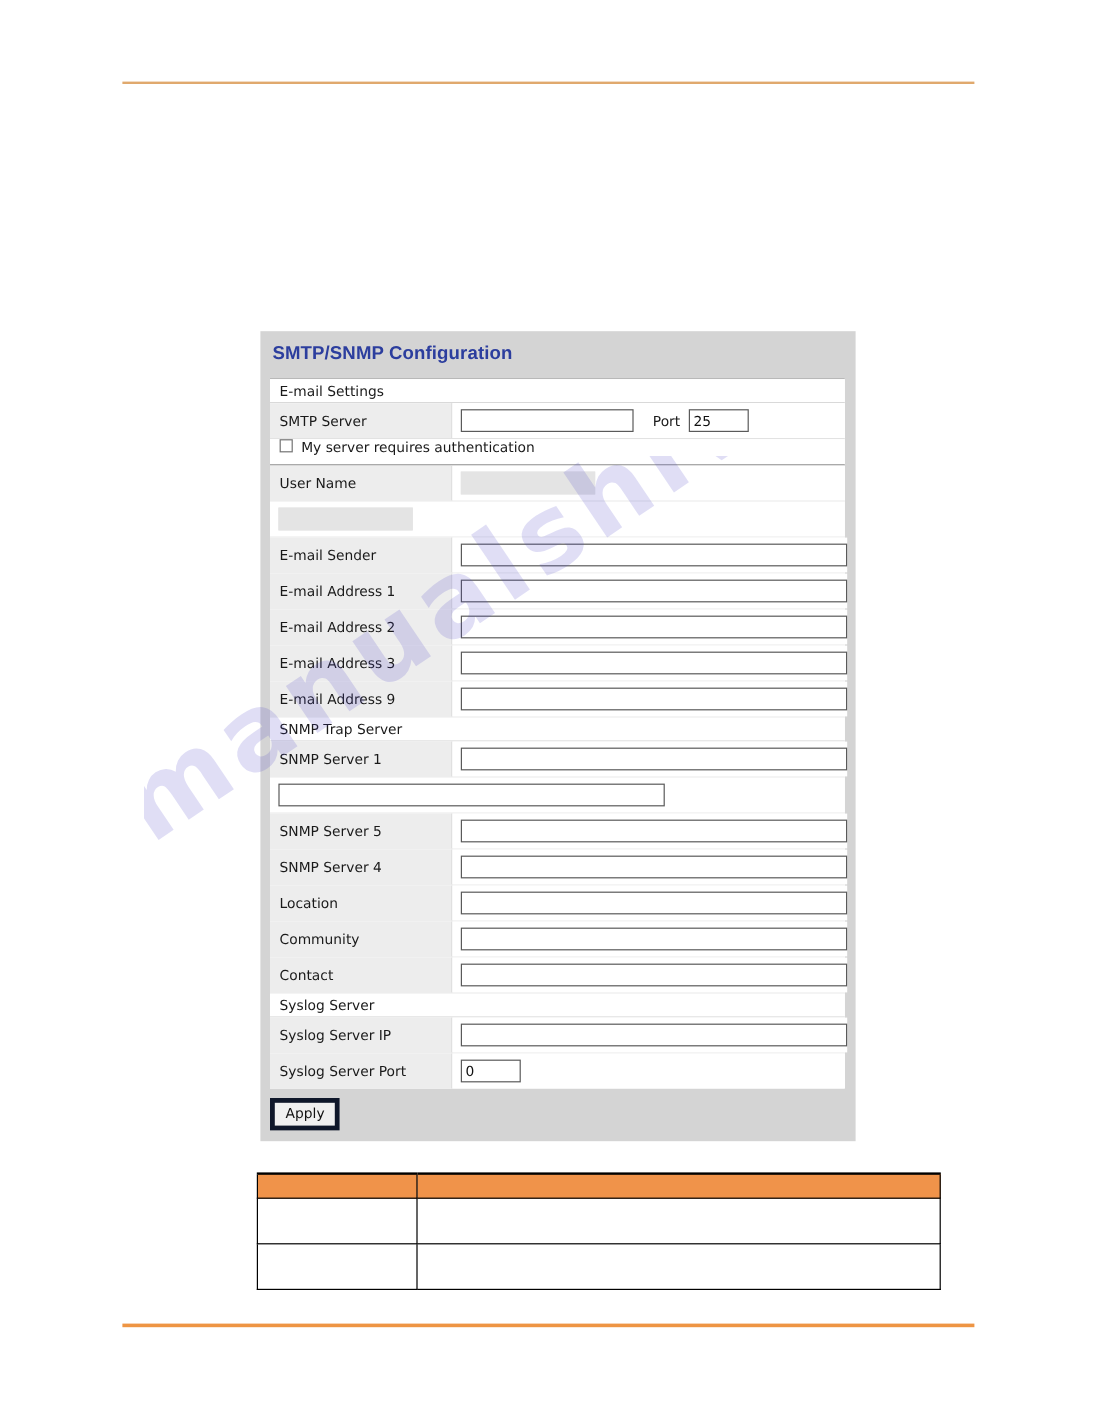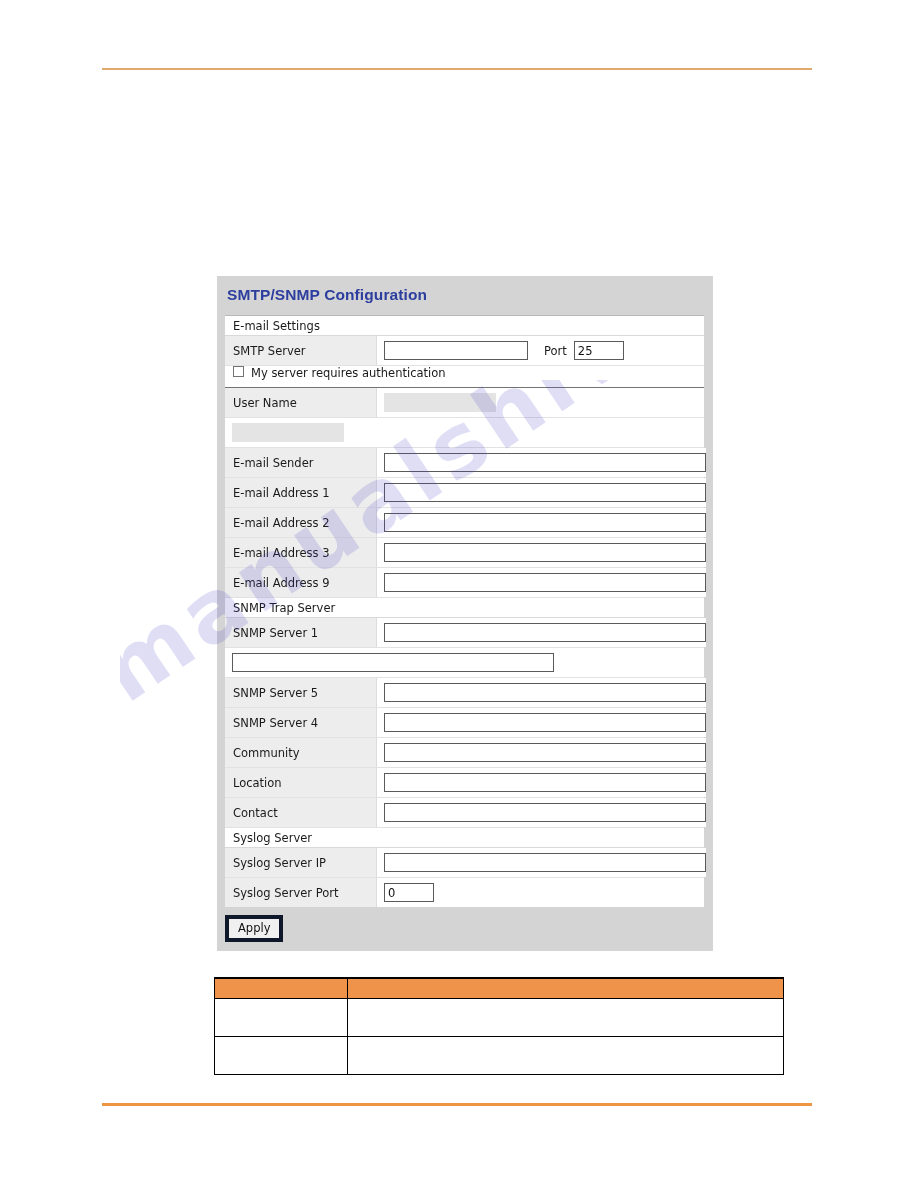--- a/index.html
+++ b/index.html
@@ -295,27 +295,27 @@
           <input type="text" class="tbox wide" value="" style="">
         </div>
       </div>
       <div class="frow">
         <div class="flabel">SNMP Server 4</div>
         <div class="fvalue">
           <input type="text" class="tbox wide" value="" style="">
         </div>
       </div>
       <div class="frow">
+        <div class="flabel">Location</div>
+        <div class="fvalue">
+          <input type="text" class="tbox wide" value="" style="">
+        </div>
+      </div>
+      <div class="frow">
         <div class="flabel">Community</div>
-        <div class="fvalue">
-          <input type="text" class="tbox wide" value="" style="">
-        </div>
-      </div>
-      <div class="frow">
-        <div class="flabel">Location</div>
         <div class="fvalue">
           <input type="text" class="tbox wide" value="" style="">
         </div>
       </div>
       <div class="frow">
         <div class="flabel">Contact</div>
         <div class="fvalue">
           <input type="text" class="tbox wide" value="" style="">
         </div>
       </div>

